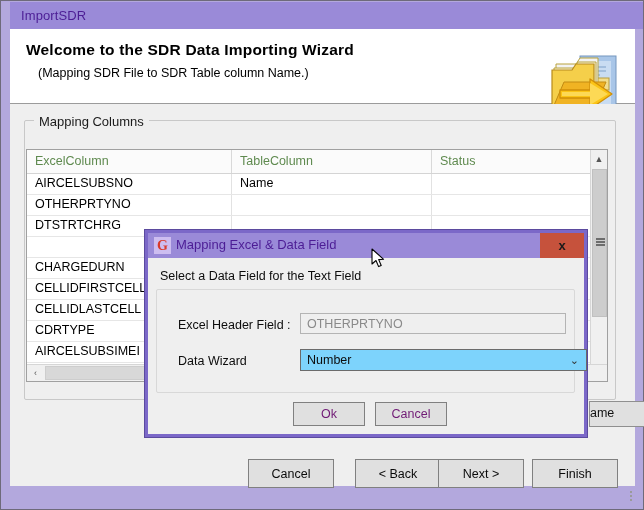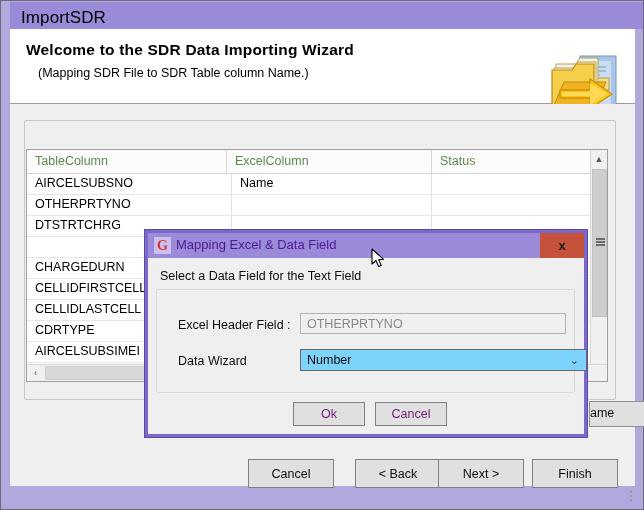--- a/index.html
+++ b/index.html
@@ -23,22 +23,22 @@
   #title-bar {
     position: absolute;
     left: 9px; top: 1px;
     width: 633px; height: 27px;
     background: #9a8ad8;
     box-sizing: border-box;
   }
   #title-bar-text {
     position: absolute;
     left: 11px; top: 6px;
-    font-size: 17px;
-    color: #000000;
+    font-size: 13px;
+    color: #4c1d95;
     letter-spacing: 0.1px;
   }
 
   
   #header-band {
     position: absolute;
     left: 9px; top: 28px;
     width: 625px; height: 75px;
     background: #ffffff;
     border-bottom: 1px solid #9b9b9b;
@@ -404,26 +404,27 @@
       <path d="M6 58 L6 18 L26 18 L30 12 L48 12 L48 56 Z" fill="#f5cf4a" stroke="#b78a1c" stroke-width="1.2"></path>
       <path d="M6 58 L18 30 L60 30 L48 58 Z" fill="#f0b323" stroke="#c28b12" stroke-width="1"></path>
 
       <path d="M14 38 L44 38 L44 27 L66 42 L44 57 L44 46 L14 46 Z" fill="#fbc416" stroke="#d08f08" stroke-width="1.3" stroke-linejoin="round"></path>
       <path d="M16 40 L44 40 L44 31 L62 42 L44 53 L44 44 L16 44 Z" fill="#fdd955"></path>
     </svg>
   </div>
 
   <div id="main-panel">
     <div id="mapping-group"></div>
+    <div id="mapping-group-title">Mapping Columns</div>
   </div>
 
   <div id="grid">
     <div id="grid-head">
+      <div class="grid-th col-0">ExcelColumn</div>
       <div class="grid-th col-1">TableColumn</div>
-      <div class="grid-th col-0">ExcelColumn</div>
       <div class="grid-th col-2">Status</div>
     </div>
 
     <div class="grid-row">
       <div class="grid-td col-0">AIRCELSUBSNO</div>
       <div class="grid-td col-1">Name</div>
       <div class="grid-td col-2"></div>
     </div>
     <div class="grid-row">
       <div class="grid-td col-0">OTHERPRTYNO</div>

